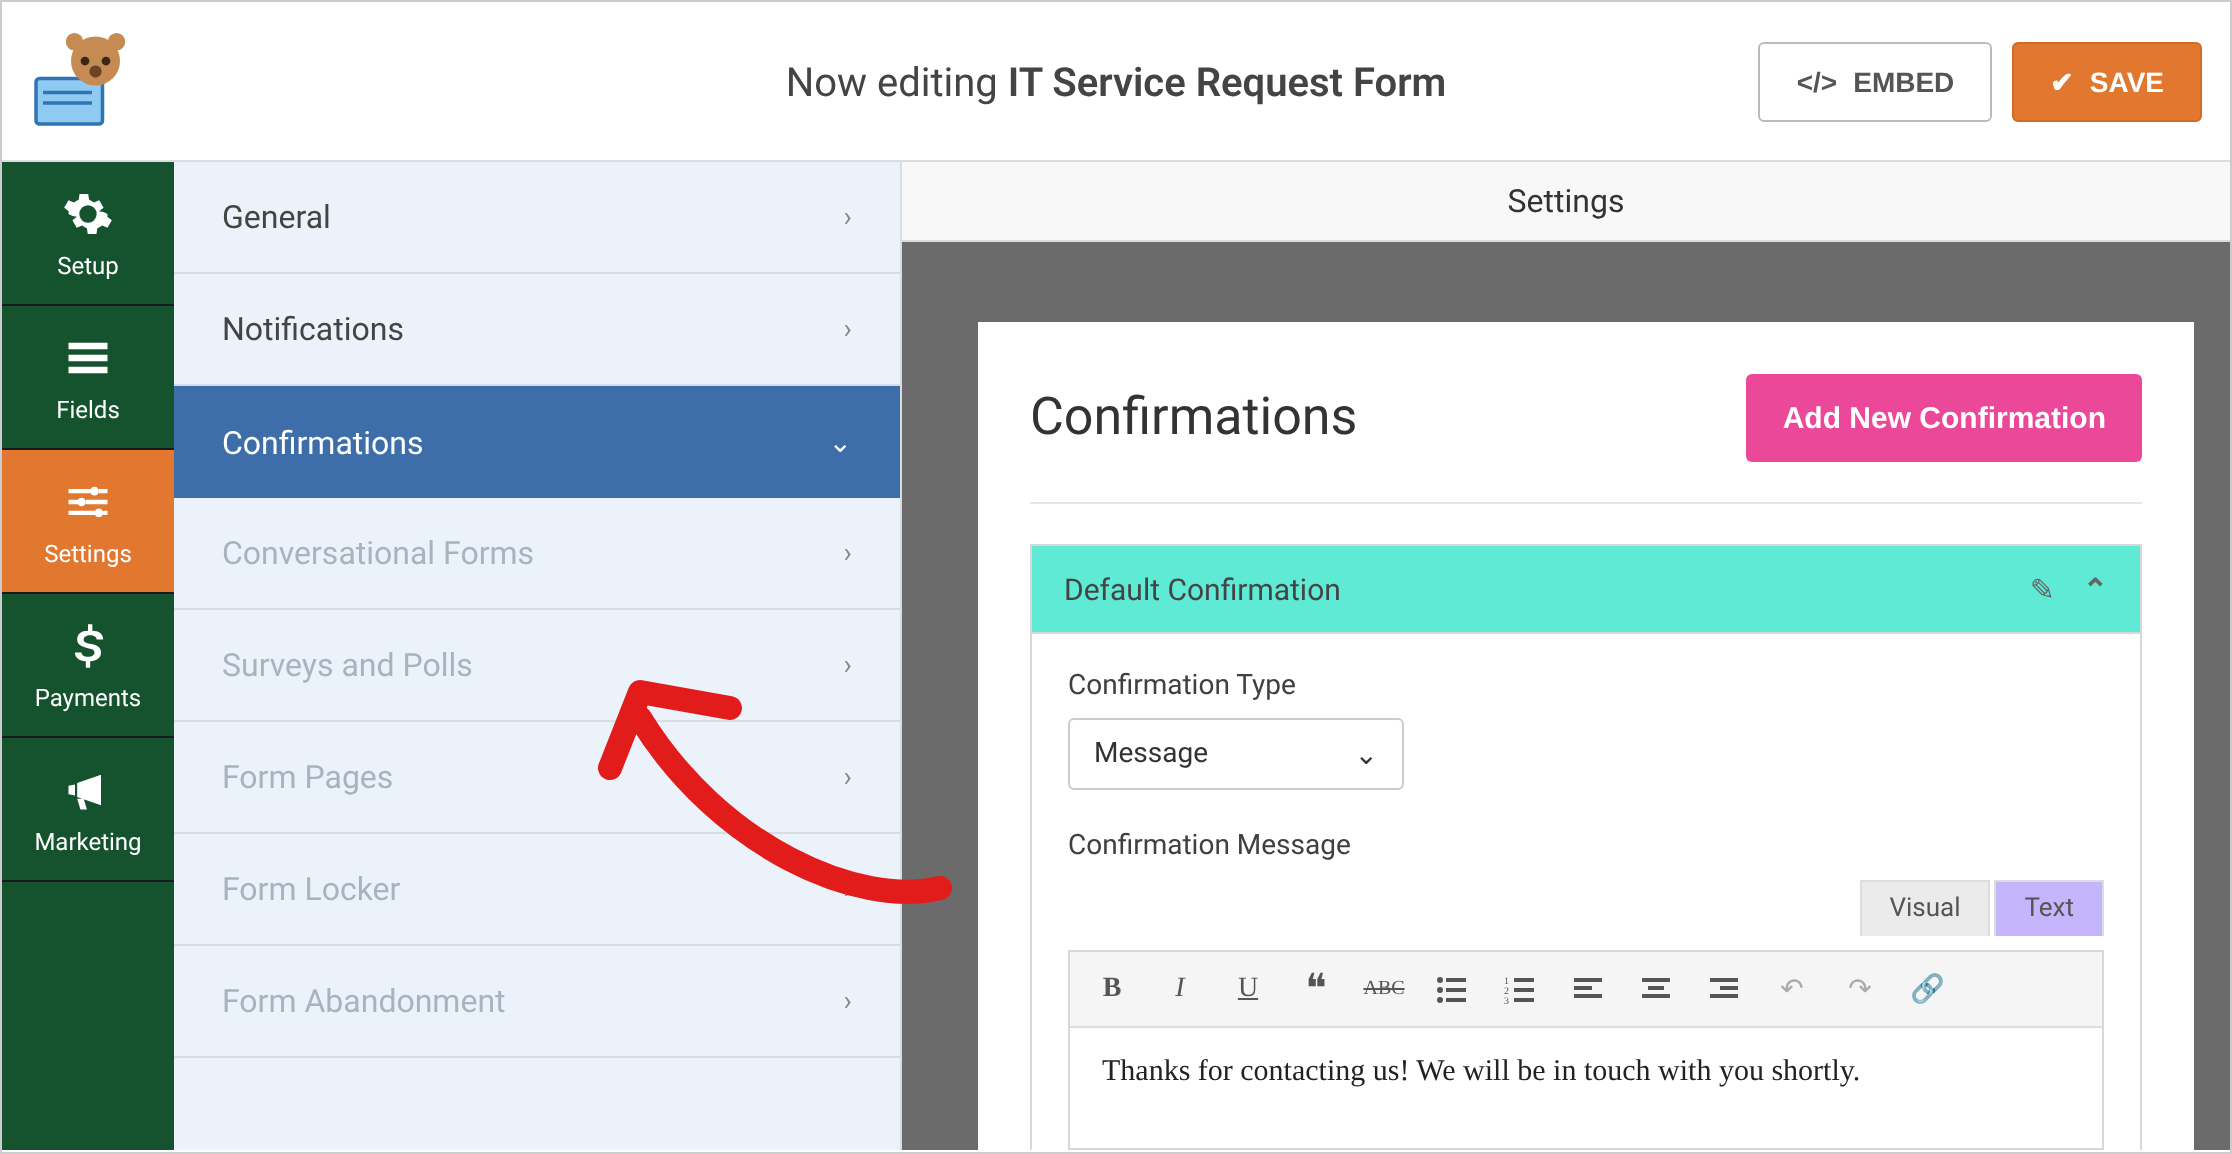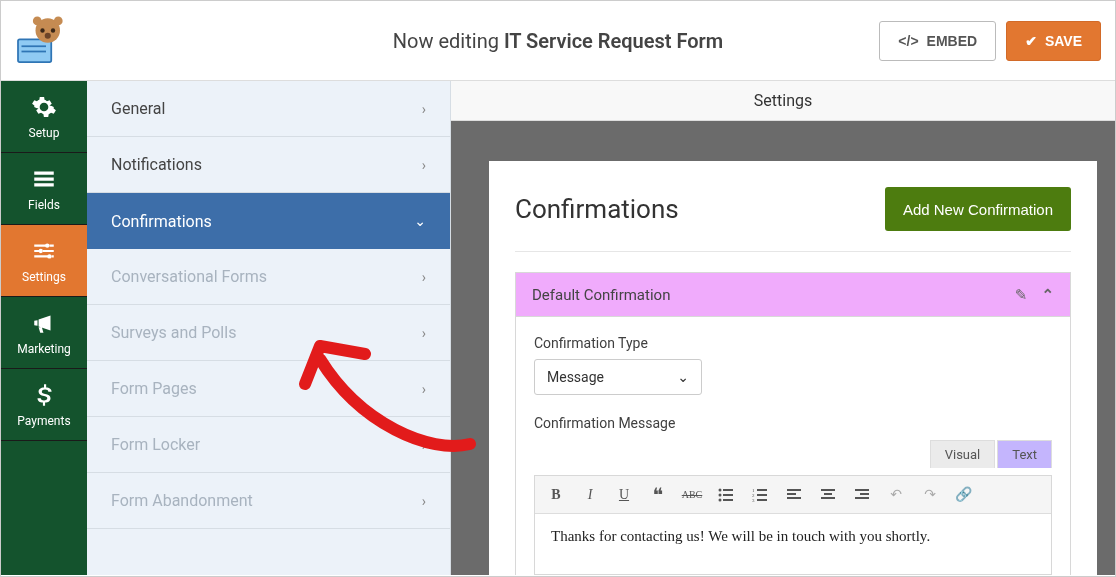--- a/index.html
+++ b/index.html
@@ -153,36 +153,36 @@
     align-items: center;
     padding-bottom: 20px;
     border-bottom: 1px solid #e6e6e6;
   }
   .card-header h2 {
     font-size: 26px;
     font-weight: 400;
     color: #333;
   }
   .btn-add {
-    background: #4d7c0f;
+    background: #ec4899;
     color: #fff;
     border: none;
     height: 44px;
     padding: 0 18px;
     font-size: 15px;
     border-radius: 3px;
     cursor: pointer;
-    font-weight: 400;
+    font-weight: 700;
   }
   .conf-box {
     margin-top: 20px;
     border: 1px solid #d8d8d8;
   }
   .conf-header {
-    background: #f0abfc;
+    background: #5eead4;
     height: 44px;
     display: flex;
     align-items: center;
     padding: 0 16px;
     border-bottom: 1px solid #d8d8d8;
     color: #444;
     font-size: 15px;
   }
   .conf-header-actions {
     margin-left: auto;
@@ -319,29 +319,29 @@
       <svg viewBox="0 0 24 24">
           <path d="M3 6h12v2H3zm14 0h4v2h-4zM3 11h6v2H3zm8 0h10v2H11zM3 16h14v2H3zm16 0h2v2h-2z"></path>
           <circle cx="15" cy="7" r="2"></circle>
           <circle cx="9" cy="12" r="2"></circle>
           <circle cx="17" cy="17" r="2"></circle>
         </svg>
       <span>Settings</span>
     </div>
     <div class="icon-item">
       <svg viewBox="0 0 24 24">
+          <path d="M12 2v3c-3 0-5 1.5-5 4 0 2.2 1.8 3.3 5 4 2.5.5 3 1 3 2 0 1.2-1.3 2-3 2s-3-.8-3-2H6c0 2.5 2 4 5 4v3h2v-3c3 0 5-1.5 5-4 0-2.5-2-3.5-5-4-2.5-.5-3-1-3-2 0-1.2 1.3-2 3-2s3 .8 3 2h3c0-2.5-2-4-5-4V2z"></path>
+        </svg>
+      <span>Payments</span>
+    </div>
+    <div class="icon-item">
+      <svg viewBox="0 0 24 24">
           <path d="M3 10v4l3 .5V9.5zm4-1.2v6.4l11 3.8V5zM7 16l1.5 5h3l-1.5-5z"></path>
         </svg>
       <span>Marketing</span>
-    </div>
-    <div class="icon-item">
-      <svg viewBox="0 0 24 24">
-          <path d="M12 2v3c-3 0-5 1.5-5 4 0 2.2 1.8 3.3 5 4 2.5.5 3 1 3 2 0 1.2-1.3 2-3 2s-3-.8-3-2H6c0 2.5 2 4 5 4v3h2v-3c3 0 5-1.5 5-4 0-2.5-2-3.5-5-4-2.5-.5-3-1-3-2 0-1.2 1.3-2 3-2s3 .8 3 2h3c0-2.5-2-4-5-4V2z"></path>
-        </svg>
-      <span>Payments</span>
     </div>
   </div>
 
   <div class="settings-panel">
     <div class="settings-menu">
       <div class="menu-item">
         <span>General</span>
         <span class="chevron">›</span>
       </div>
       <div class="menu-item">

